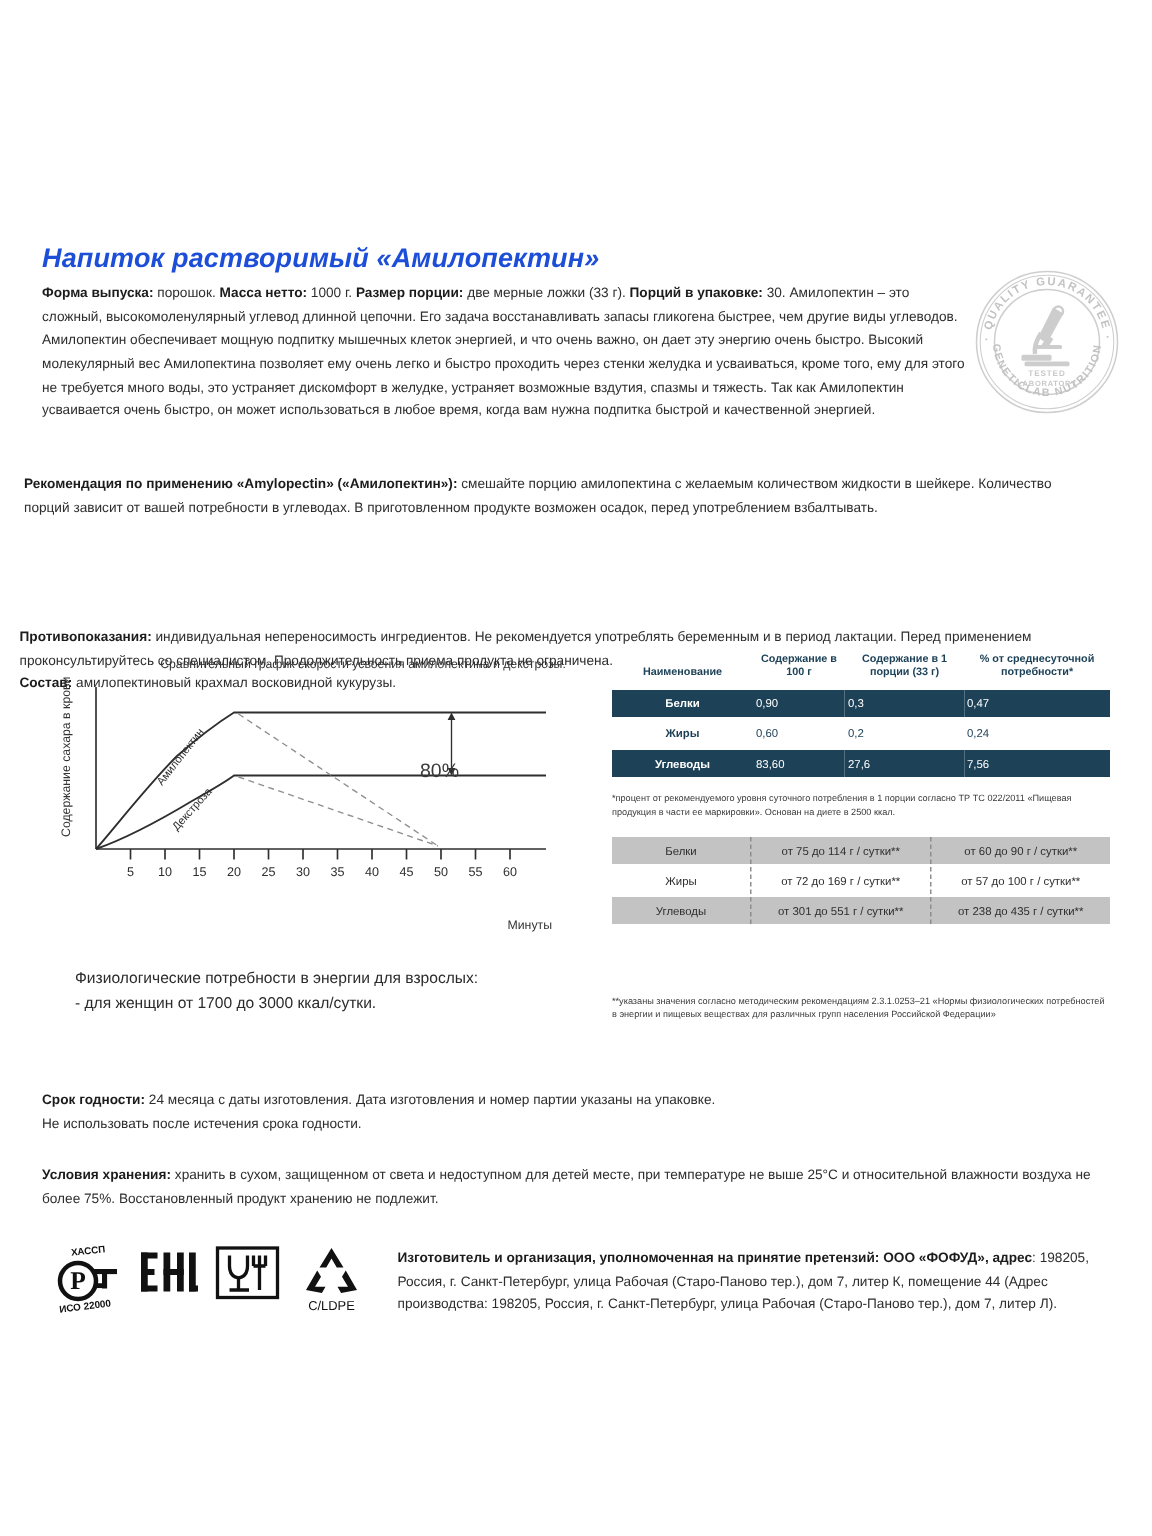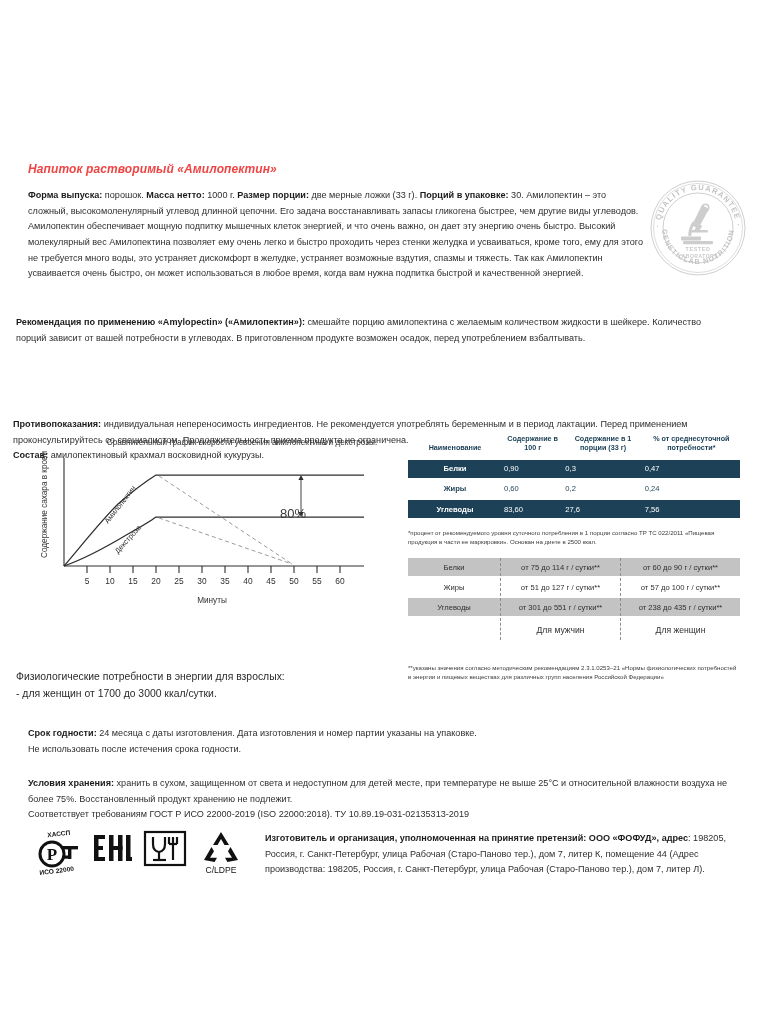--- a/index.html
+++ b/index.html
@@ -19,25 +19,25 @@
     position: absolute;
     inset: 0;
     padding: 0;
   }
 
   
   .doc-title {
     position: absolute;
     left: 28px;
     top: 162px;
-    font-size: 12px;
+    font-size: 18px;
     font-weight: bold;
     font-style: italic;
     letter-spacing: 0.1px;
-    color: #ef4444;
+    color: #1d4ed8;
   }
 
   
   .seal {
     position: absolute;
     left: 648px;
     top: 178px;
     width: 100px;
     height: 100px;
     opacity: 0.42;
@@ -84,43 +84,42 @@
     width: 120px;
     font-size: 8.2px;
     color: #333;
     transform: rotate(-90deg);
     text-align: center;
   }
   .chart-svg { position: absolute; left: 28px; top: 16px; }
   .x-axis-label {
     position: absolute;
     left: 28px;
-    top: 158px;
+    top: 174px;
     width: 312px;
-    text-align: center;
+    text-align: right;
     font-size: 8.2px;
     color: #333;
   }
   .pct-label {
     position: absolute;
     left: 252px;
     top: 68px;
     font-size: 13px;
     color: #3a3a3a;
   }
 
   
   .energy-needs {
     position: absolute;
-    left: 16px;
+    left: 50px;
     top: 645px;
     font-size: 10.4px;
     line-height: 1.62;
     color: #2b2b2b;
-    margin-top: 24px;
   }
 
   
   .nutr-table {
     position: absolute;
     left: 408px;
     top: 431px;
     width: 332px;
     border-collapse: separate;
     border-spacing: 0 2px;
@@ -346,46 +345,40 @@
 
   <table class="daily-table">
     <tbody>
       <tr class="grey">
         <td class="label-col">Белки</td>
         <td class="sep-left">от 75 до 114 г / сутки**</td>
         <td class="sep-left">от 60 до 90 г / сутки**</td>
       </tr>
       <tr class="plain">
         <td class="label-col">Жиры</td>
-        <td class="sep-left">от 51 до 127 г / сутки**</td>
+        <td class="sep-left">от 72 до 169 г / сутки**</td>
         <td class="sep-left">от 57 до 100 г / сутки**</td>
       </tr>
       <tr class="grey">
         <td class="label-col">Углеводы</td>
         <td class="sep-left">от 301 до 551 г / сутки**</td>
         <td class="sep-left">от 238 до 435 г / сутки**</td>
       </tr>
-      <tr class="legend">
-        <td class="label-col"></td>
-        <td class="sep-left">Для мужчин</td>
-        <td class="sep-left">Для женщин</td>
-      </tr>
     </tbody>
   </table>
 
   <div class="footnote" id="footnote-2">**указаны значения согласно методическим рекомендациям 2.3.1.0253–21 «Нормы физиологических потребностей в энергии и пищевых веществах для различных групп населения Российской Федерации»</div>
 
   <div class="block" id="shelf-block">
     <b>Срок годности:</b><span> 24 месяца с даты изготовления. Дата изготовления и номер партии указаны на упаковке.</span><br>
     <span>Не использовать после истечения срока годности.</span>
   </div>
 
   <div class="block" id="storage-block">
     <b>Условия хранения:</b><span> хранить в сухом, защищенном от света и недоступном для детей месте, при температуре не выше 25°С и относительной влажности воздуха не более 75%. Восстановленный продукт хранению не подлежит.</span><br>
-    <span>Соответствует требованиям ГОСТ Р ИСО 22000-2019 (ISO 22000:2018). ТУ 10.89.19-031-02135313-2019</span>
   </div>
 
   <div class="block" id="maker-block">
     <b>Изготовитель и организация, уполномоченная на принятие претензий:</b><b> ООО «ФОФУД»,</b>
     <b>адрес</b><span>: 198205, Россия, г. Санкт-Петербург, улица Рабочая (Старо-Паново тер.), дом 7, литер К, помещение 44 (Адрес производства: 198205, Россия, г. Санкт-Петербург, улица Рабочая (Старо-Паново тер.), дом 7, литер Л).</span>
   </div>
 
   <div class="cert-icons">
 
     <svg width="58" height="52" viewBox="0 0 58 52" style="left:0; top:0;">

